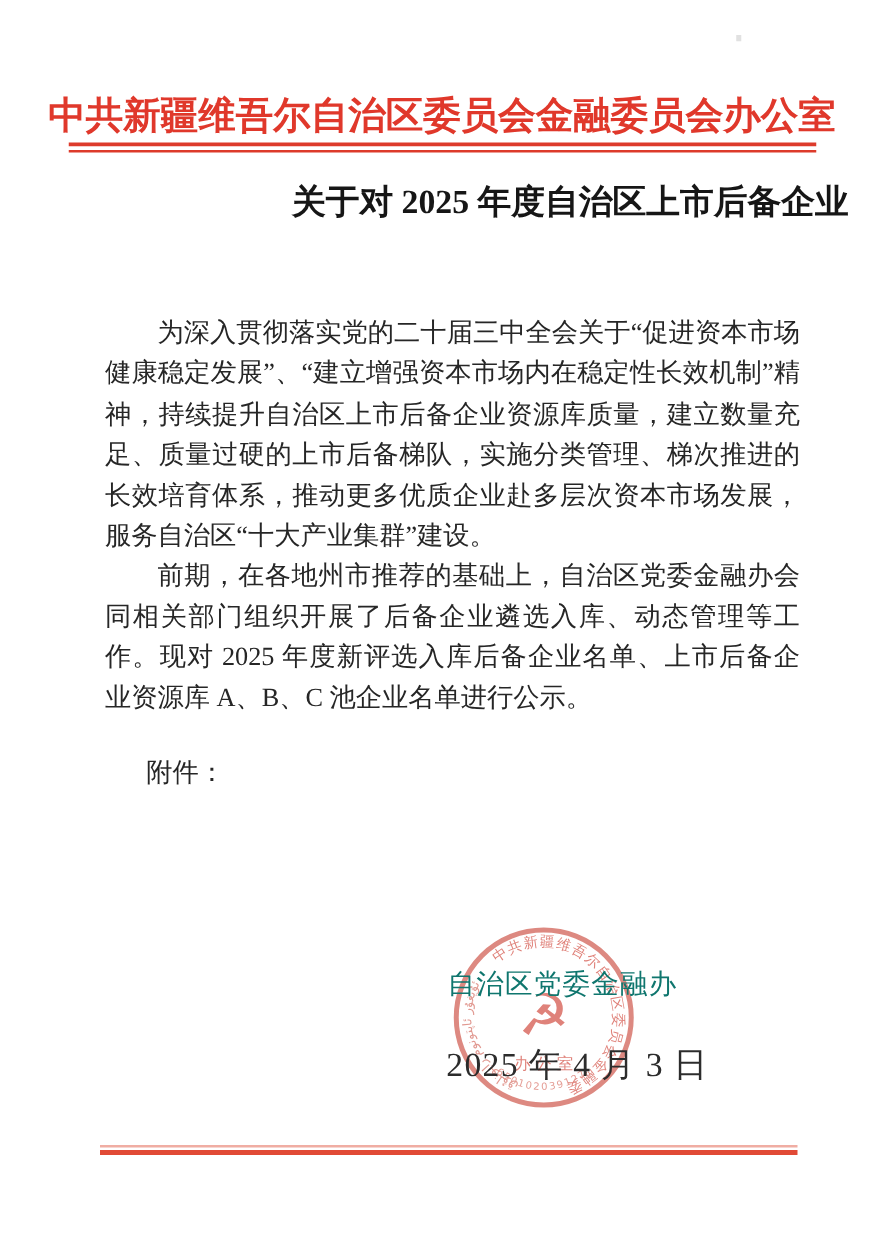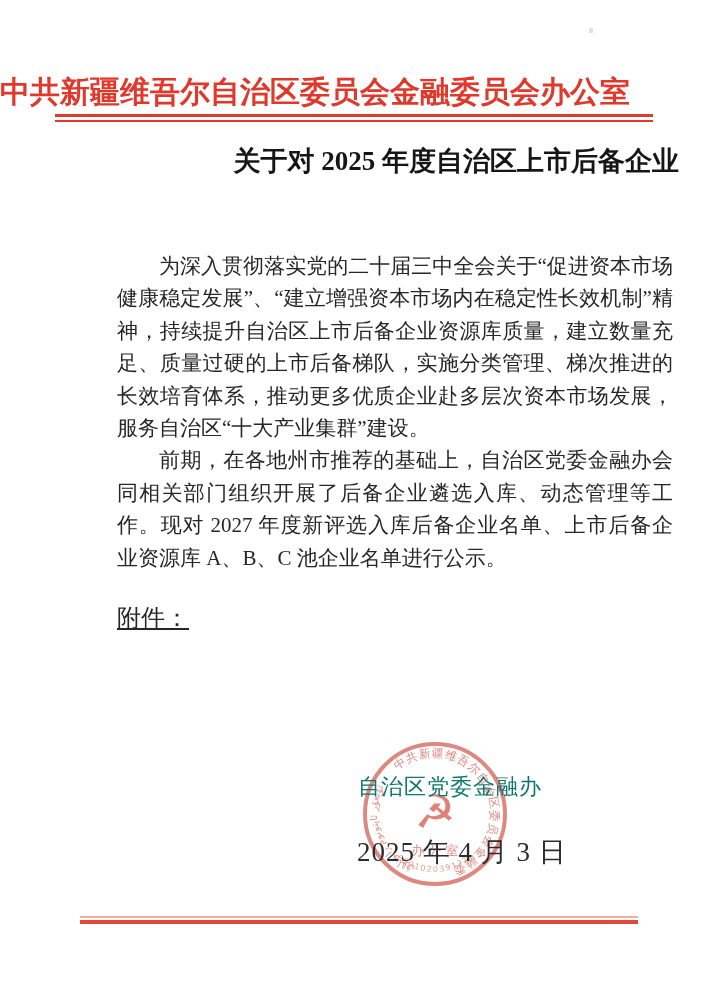--- a/index.html
+++ b/index.html
@@ -21,21 +21,21 @@
     position: absolute;
     left: 589px; top: 28px;
     width: 4px; height: 5px;
     background: #c8c8c8;
     opacity: 0.55;
   }
   
   .org-name {
     position: absolute;
     top: 72px; left: 0; right: 0;
-    text-align: left;
+    text-align: center;
     font-size: 30px;
     font-weight: bold;
     color: #e0382b;
     letter-spacing: 0px;
     white-space: nowrap;
   }
   
   .head-rule {
     position: absolute;
     top: 114px; left: 55px;
@@ -56,37 +56,35 @@
   }
   
   .body-text {
     position: absolute;
     top: 250px; left: 84px;
     width: 556px;
     font-size: 21px;
     line-height: 32.4px;
     text-align: justify;
     color: #262626;
-    margin-left: 33px;
   }
   .body-text p {
     margin: 0;
     text-indent: 2em;
   }
   
   .attachments {
     position: absolute;
     top: 601px; left: 117px;
     width: 535px;
-    font-size: 24px;
+    font-size: 21px;
     line-height: 34px;
     color: #262626;
     display: flex;
     align-items: flex-start;
-    text-decoration: underline;
   }
   .attachments .att-label { flex: 0 0 auto; }
   .attachments .att-items { flex: 0 0 auto; width: 480px; text-align: justify; }
   .attachments .att-item { margin: 0; }
   
   .seal {
     position: absolute;
     left: 356px; top: 738px;
     width: 158px; height: 152px;
     opacity: 0.78;
@@ -132,21 +130,21 @@
     <div class="gap"></div>
     <div class="r2"></div>
   </div>
 
   <div class="doc-title">
     <div>关于对 2025 年度自治区上市后备企业</div>
   </div>
 
   <div class="body-text">
     <p>为深入贯彻落实党的二十届三中全会关于“促进资本市场健康稳定发展”、“建立增强资本市场内在稳定性长效机制”精神，持续提升自治区上市后备企业资源库质量，建立数量充足、质量过硬的上市后备梯队，实施分类管理、梯次推进的长效培育体系，推动更多优质企业赴多层次资本市场发展，服务自治区“十大产业集群”建设。</p>
-    <p>前期，在各地州市推荐的基础上，自治区党委金融办会同相关部门组织开展了后备企业遴选入库、动态管理等工作。现对 2027 年度新评选入库后备企业名单、上市后备企业资源库 A、B、C 池企业名单进行公示。</p>
+    <p>前期，在各地州市推荐的基础上，自治区党委金融办会同相关部门组织开展了后备企业遴选入库、动态管理等工作。现对 2025 年度新评选入库后备企业名单、上市后备企业资源库 A、B、C 池企业名单进行公示。</p>
   </div>
 
   <div class="attachments">
     <div class="att-label">附件：</div>
     <div class="att-items">
     </div>
   </div>
 
   <div class="seal">
     <svg width="158" height="152" viewBox="0 0 158 152" xmlns="http://www.w3.org/2000/svg" font-family="DejaVu Sans, sans-serif">

